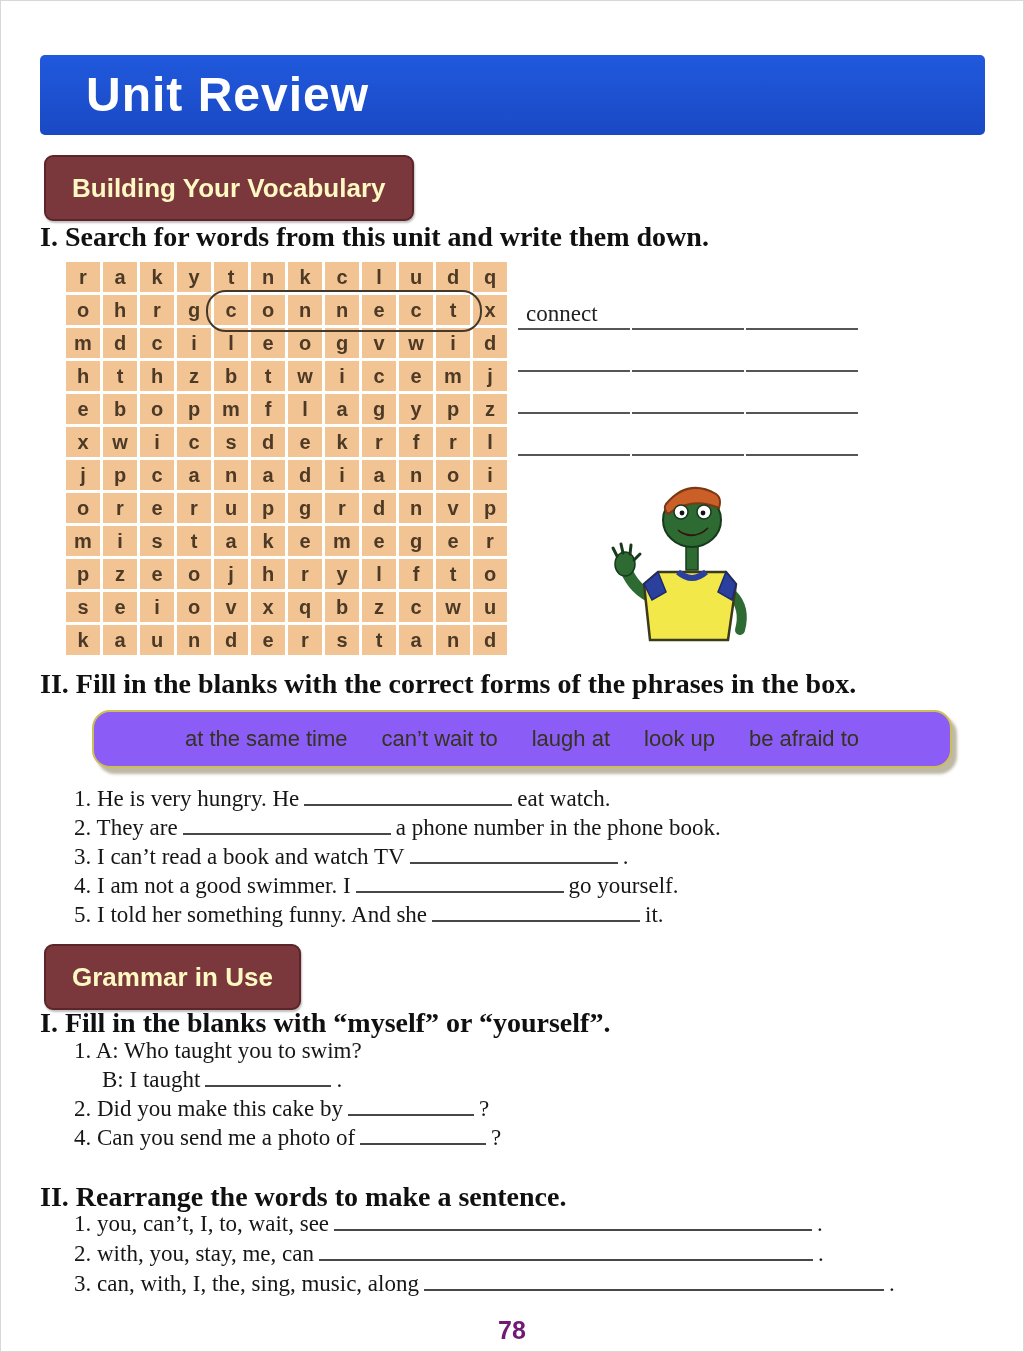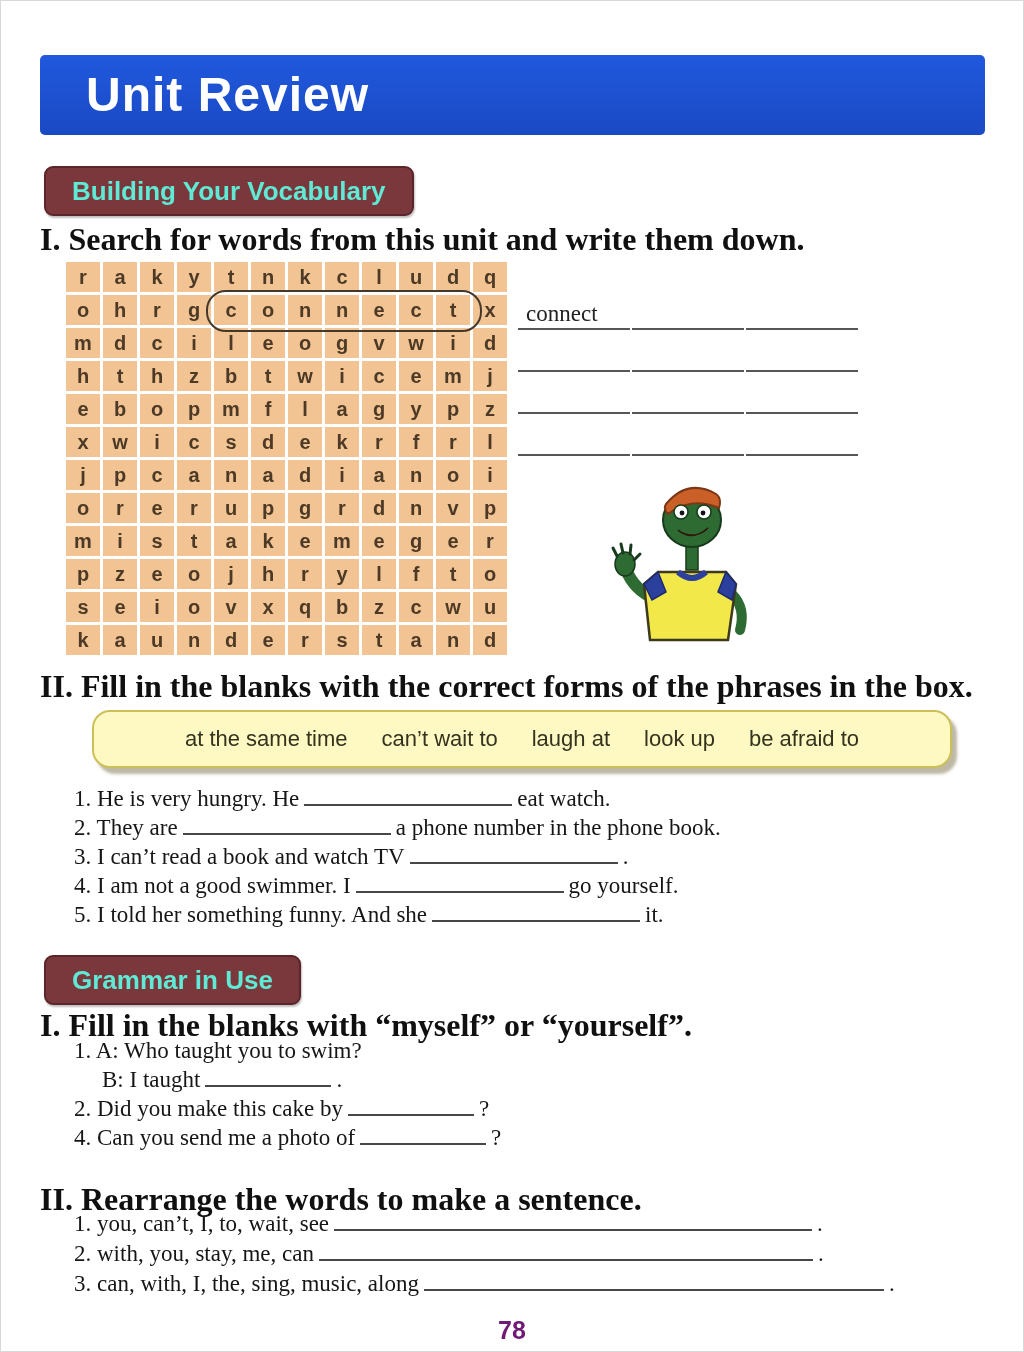--- a/index.html
+++ b/index.html
@@ -22,30 +22,29 @@
   .unit-header .title{
     font-family:"Liberation Sans", sans-serif;
     font-weight:bold;font-size:48px;color:#ffffff;
     line-height:80px;padding-left:46px;letter-spacing:1px;
   }
   
   .badge{
     position:absolute;height:46px;line-height:46px;
     background:#7a383c;border:2px solid #5c252a;border-radius:9px;
     font-family:"Liberation Sans", sans-serif;font-weight:bold;
-    font-size:26px;color:#5eead4;padding:0 26px;
+    font-size:26px;color:#fef9c3;padding:8px 26px;
     box-shadow:1px 2px 2px rgba(0,0,0,.25);
-    margin-top:11px;
   }
   .badge.vocab{left:44px;top:155px;}
   .badge.grammar{left:44px;top:944px;border-radius:9px;}
   
   .sec-heading{
     position:absolute;left:40px;
-    font-weight:bold;font-size:32px;color:#101010;white-space:nowrap;
+    font-weight:bold;font-size:28px;color:#101010;white-space:nowrap;
   }
   .sec-heading.ws{top:221px;}
   .sec-heading.fb{top:668px;}
   .sec-heading.my{top:1007px;}
   .sec-heading.re{top:1181px;}
   
   .grid-wrap{position:absolute;left:66px;top:262px;}
   .ws-grid{
     display:grid;grid-template-columns:repeat(12,34px);
     grid-auto-rows:30px;gap:3px;
@@ -68,21 +67,21 @@
   .ans-cell{
     border-bottom:2px solid #565656;
     display:flex;align-items:flex-end;justify-content:flex-start;
     font-size:23px;color:#222;padding:0 4px 1px 8px;
   }
   
   .mascot{position:absolute;left:600px;top:478px;width:180px;height:188px;}
   
   .phrase-box{
     position:absolute;left:92px;top:710px;width:856px;height:54px;
-    background:#fef9c3;border:2px solid #cdbf57;border-radius:18px;
+    background:#8b5cf6;border:2px solid #cdbf57;border-radius:18px;
     box-shadow:5px 6px 3px rgba(110,100,55,.45);
     display:flex;align-items:center;justify-content:center;gap:34px;
     font-family:"Liberation Sans", sans-serif;font-size:22px;color:#33331f;
   }
   
   .lines{position:absolute;font-size:23px;color:#161616;}
   .lines .line{height:29px;line-height:29px;white-space:nowrap;}
   .fill-sentences{left:74px;top:784px;}
   .grammar-items{left:74px;top:1036px;}
   .rearrange-items{left:74px;top:1209px;}

